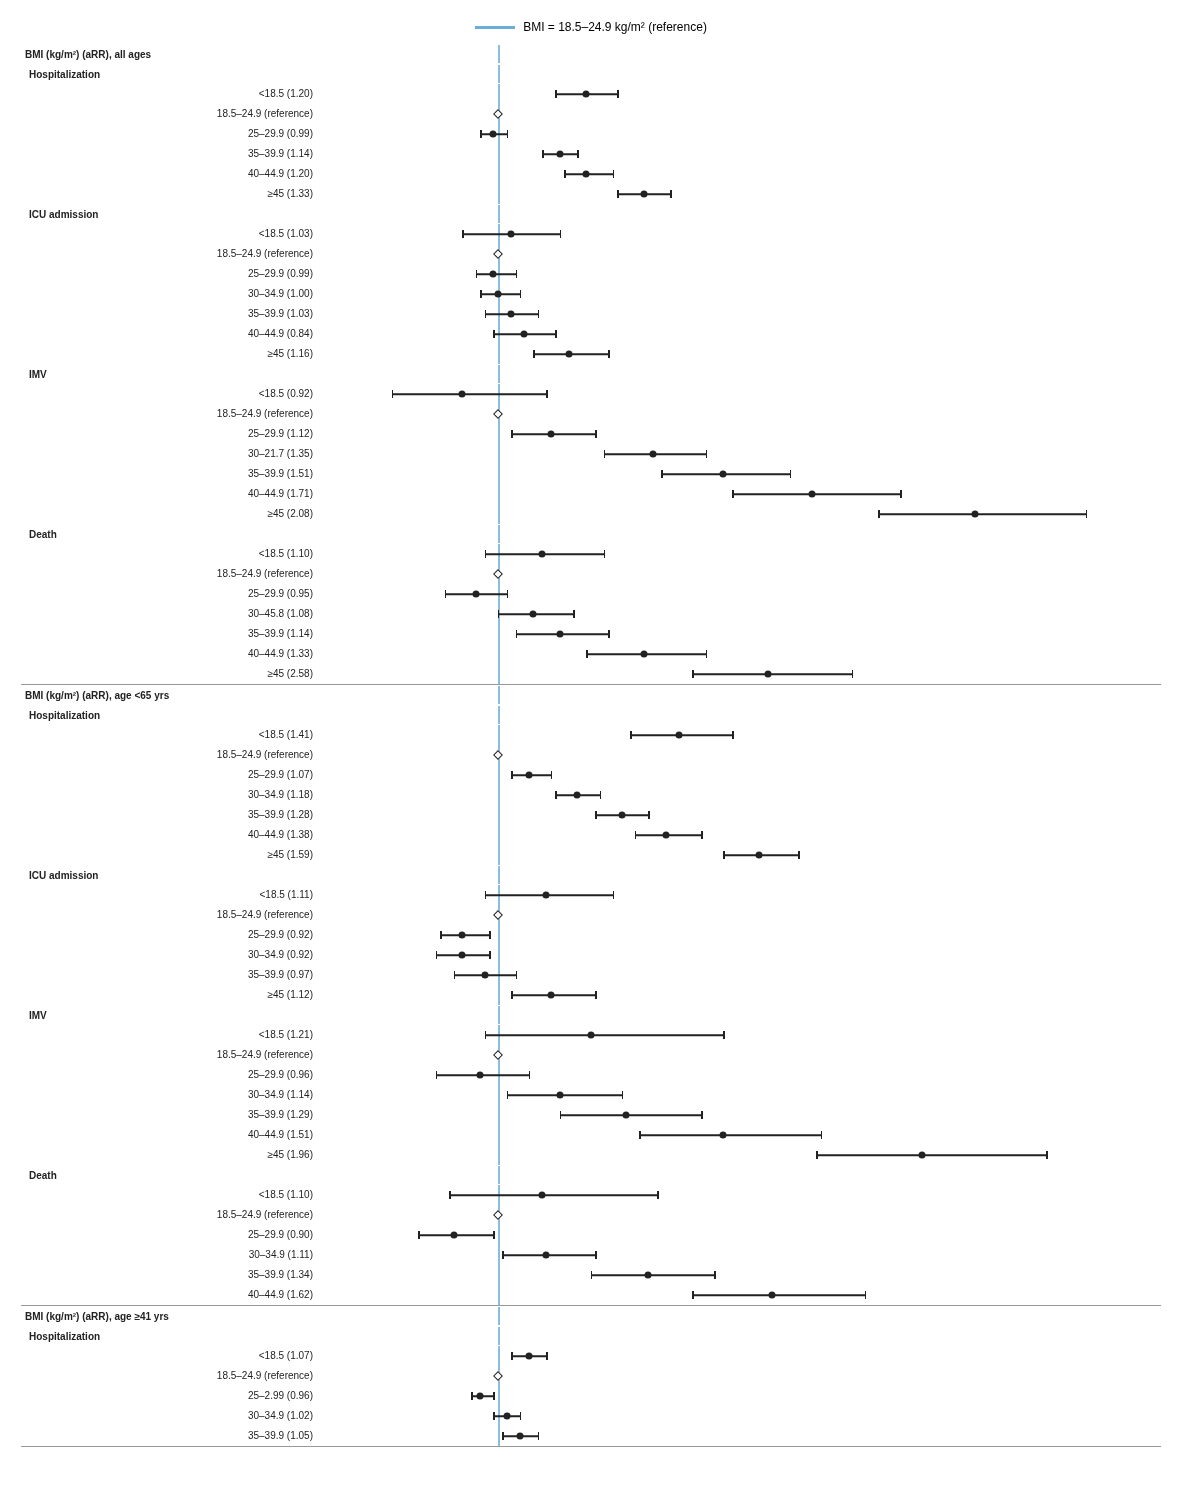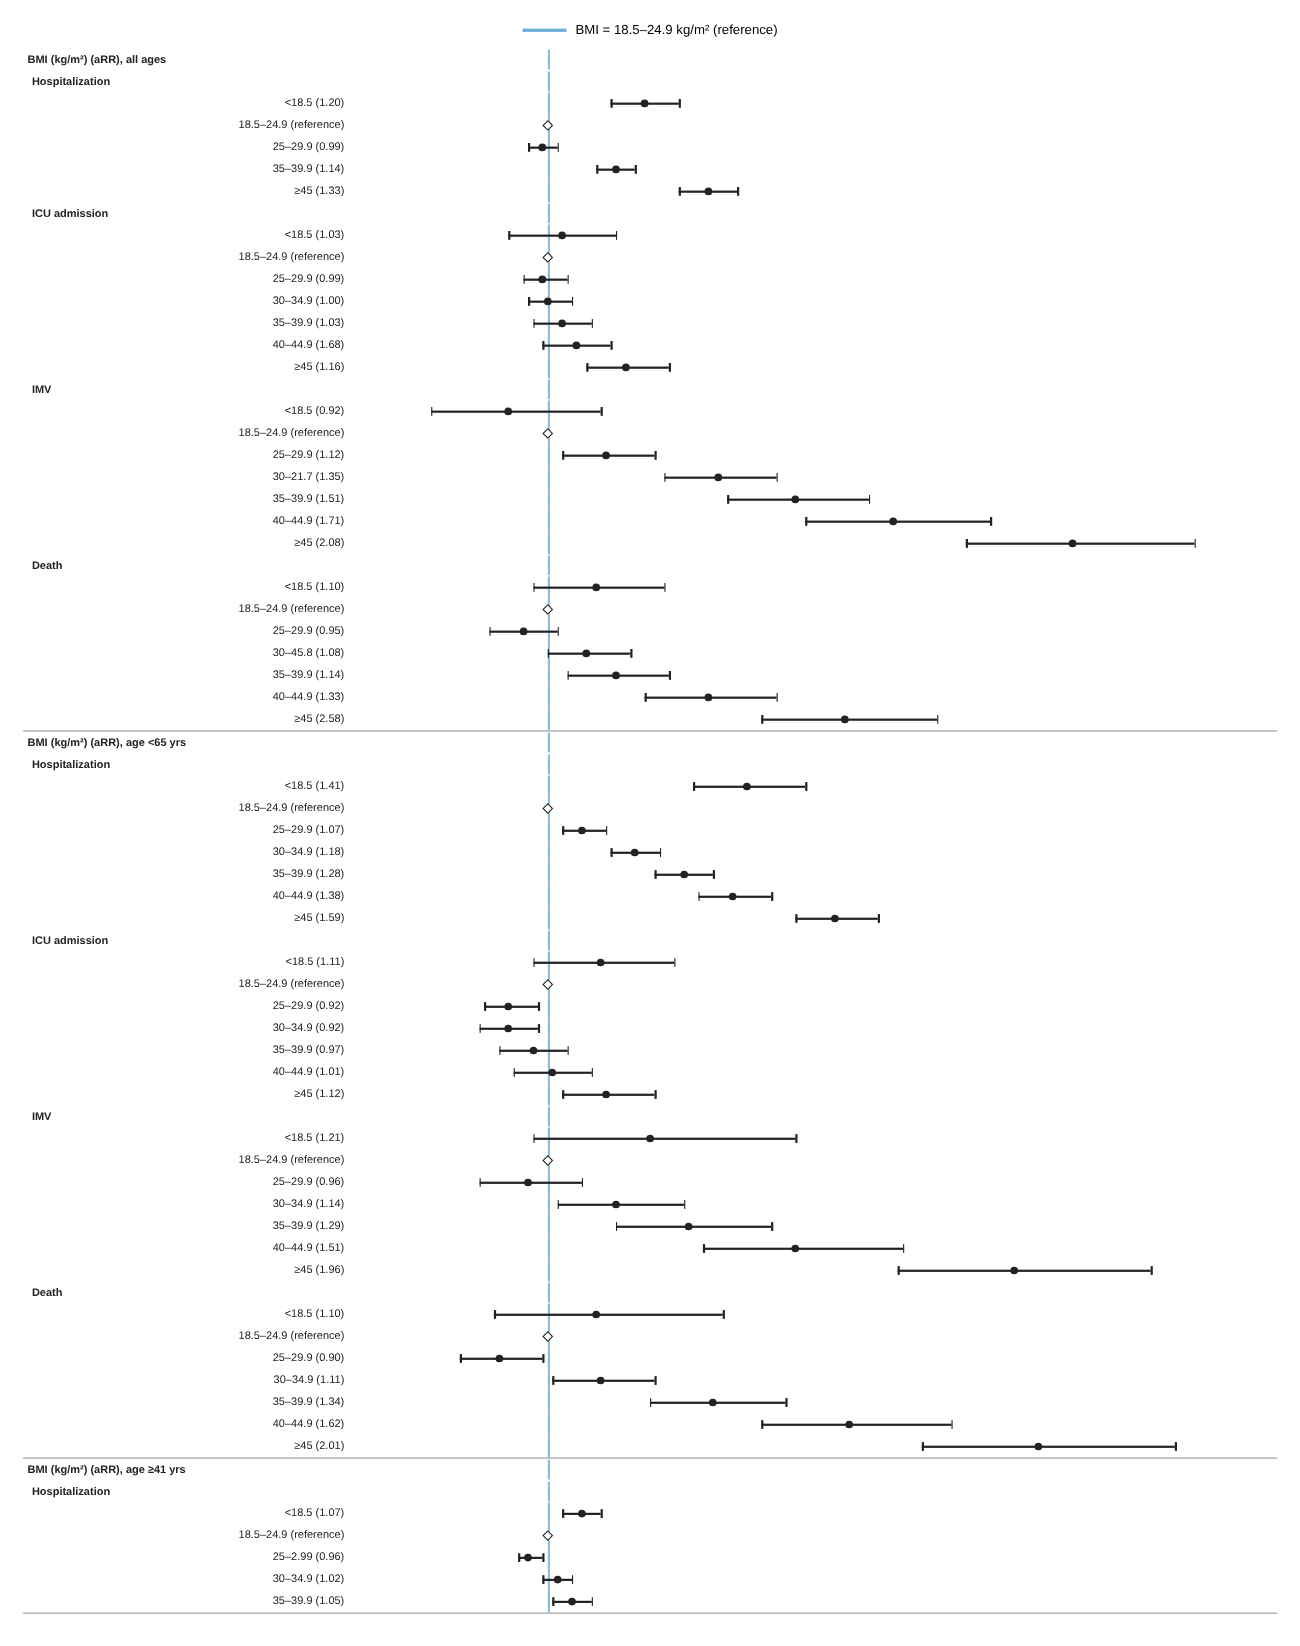--- a/index.html
+++ b/index.html
@@ -167,20 +167,30 @@
           <div class="label-cell">35–39.9 (1.14)</div>
           <div style="flex: 1 1 0%; position: relative; height: 20px;">
             <div class="ref-line" style="left: 21.0526%; height: 100%;"></div>
             <div class="ci-line" style="left: 26.3158%; width: 4.21053%;"></div>
             <div class="tick-left" style="left: 26.3158%;"></div>
             <div class="tick-right" style="left: 30.5263%;"></div>
             <div class="point" style="left: 28.4211%;"></div>
           </div>
         </div>
         <div class="row">
+          <div class="label-cell">40–44.9 (1.20)</div>
+          <div style="flex: 1 1 0%; position: relative; height: 20px;">
+            <div class="ref-line" style="left: 21.0526%; height: 100%;"></div>
+            <div class="ci-line" style="left: 28.9474%; width: 5.78947%;"></div>
+            <div class="tick-left" style="left: 28.9474%;"></div>
+            <div class="tick-right" style="left: 34.7368%;"></div>
+            <div class="point" style="left: 31.5789%;"></div>
+          </div>
+        </div>
+        <div class="row">
           <div class="label-cell">≥45 (1.33)</div>
           <div style="flex: 1 1 0%; position: relative; height: 20px;">
             <div class="ref-line" style="left: 21.0526%; height: 100%;"></div>
             <div class="ci-line" style="left: 35.2632%; width: 6.31579%;"></div>
             <div class="tick-left" style="left: 35.2632%;"></div>
             <div class="tick-right" style="left: 41.5789%;"></div>
             <div class="point" style="left: 38.4211%;"></div>
           </div>
         </div>
         <div class="row">
@@ -230,21 +240,21 @@
           <div class="label-cell">35–39.9 (1.03)</div>
           <div style="flex: 1 1 0%; position: relative; height: 20px;">
             <div class="ref-line" style="left: 21.0526%; height: 100%;"></div>
             <div class="ci-line" style="left: 19.4737%; width: 6.31579%;"></div>
             <div class="tick-left" style="left: 19.4737%;"></div>
             <div class="tick-right" style="left: 25.7895%;"></div>
             <div class="point" style="left: 22.6316%;"></div>
           </div>
         </div>
         <div class="row">
-          <div class="label-cell">40–44.9 (1.68)</div>
+          <div class="label-cell">40–44.9 (0.84)</div>
           <div style="flex: 1 1 0%; position: relative; height: 20px;">
             <div class="ref-line" style="left: 21.0526%; height: 100%;"></div>
             <div class="ci-line" style="left: 20.5263%; width: 7.36842%;"></div>
             <div class="tick-left" style="left: 20.5263%;"></div>
             <div class="tick-right" style="left: 27.8947%;"></div>
             <div class="point" style="left: 24.2105%;"></div>
           </div>
         </div>
         <div class="row">
           <div class="label-cell">≥45 (1.16)</div>
@@ -530,30 +540,20 @@
           <div class="label-cell">35–39.9 (0.97)</div>
           <div style="flex: 1 1 0%; position: relative; height: 20px;">
             <div class="ref-line" style="left: 21.0526%; height: 100%;"></div>
             <div class="ci-line" style="left: 15.7895%; width: 7.36842%;"></div>
             <div class="tick-left" style="left: 15.7895%;"></div>
             <div class="tick-right" style="left: 23.1579%;"></div>
             <div class="point" style="left: 19.4737%;"></div>
           </div>
         </div>
         <div class="row">
-          <div class="label-cell">40–44.9 (1.01)</div>
-          <div style="flex: 1 1 0%; position: relative; height: 20px;">
-            <div class="ref-line" style="left: 21.0526%; height: 100%;"></div>
-            <div class="ci-line" style="left: 17.3684%; width: 8.42105%;"></div>
-            <div class="tick-left" style="left: 17.3684%;"></div>
-            <div class="tick-right" style="left: 25.7895%;"></div>
-            <div class="point" style="left: 21.5789%;"></div>
-          </div>
-        </div>
-        <div class="row">
           <div class="label-cell">≥45 (1.12)</div>
           <div style="flex: 1 1 0%; position: relative; height: 20px;">
             <div class="ref-line" style="left: 21.0526%; height: 100%;"></div>
             <div class="ci-line" style="left: 22.6316%; width: 10%;"></div>
             <div class="tick-left" style="left: 22.6316%;"></div>
             <div class="tick-right" style="left: 32.6316%;"></div>
             <div class="point" style="left: 27.3684%;"></div>
           </div>
         </div>
         <div class="row">
@@ -683,30 +683,20 @@
           </div>
         </div>
         <div class="row">
           <div class="label-cell">40–44.9 (1.62)</div>
           <div style="flex: 1 1 0%; position: relative; height: 20px;">
             <div class="ref-line" style="left: 21.0526%; height: 100%;"></div>
             <div class="ci-line" style="left: 44.2105%; width: 20.5263%;"></div>
             <div class="tick-left" style="left: 44.2105%;"></div>
             <div class="tick-right" style="left: 64.7368%;"></div>
             <div class="point" style="left: 53.6842%;"></div>
-          </div>
-        </div>
-        <div class="row">
-          <div class="label-cell">≥45 (2.01)</div>
-          <div style="flex: 1 1 0%; position: relative; height: 20px;">
-            <div class="ref-line" style="left: 21.0526%; height: 100%;"></div>
-            <div class="ci-line" style="left: 61.5789%; width: 27.3684%;"></div>
-            <div class="tick-left" style="left: 61.5789%;"></div>
-            <div class="tick-right" style="left: 88.9474%;"></div>
-            <div class="point" style="left: 74.2105%;"></div>
           </div>
         </div>
       </div>
       <div class="section">
         <div class="row">
           <div class="label-cell section-header" style="text-align: left; padding-left: 4px;">BMI (kg/m²) (aRR), age ≥41 yrs</div>
           <div class="plot-row" style="flex: 1 1 0%; position: relative; height: 18px;">
             <div class="ref-line" style="left: 21.0526%; height: 100%;"></div>
           </div>
         </div>

